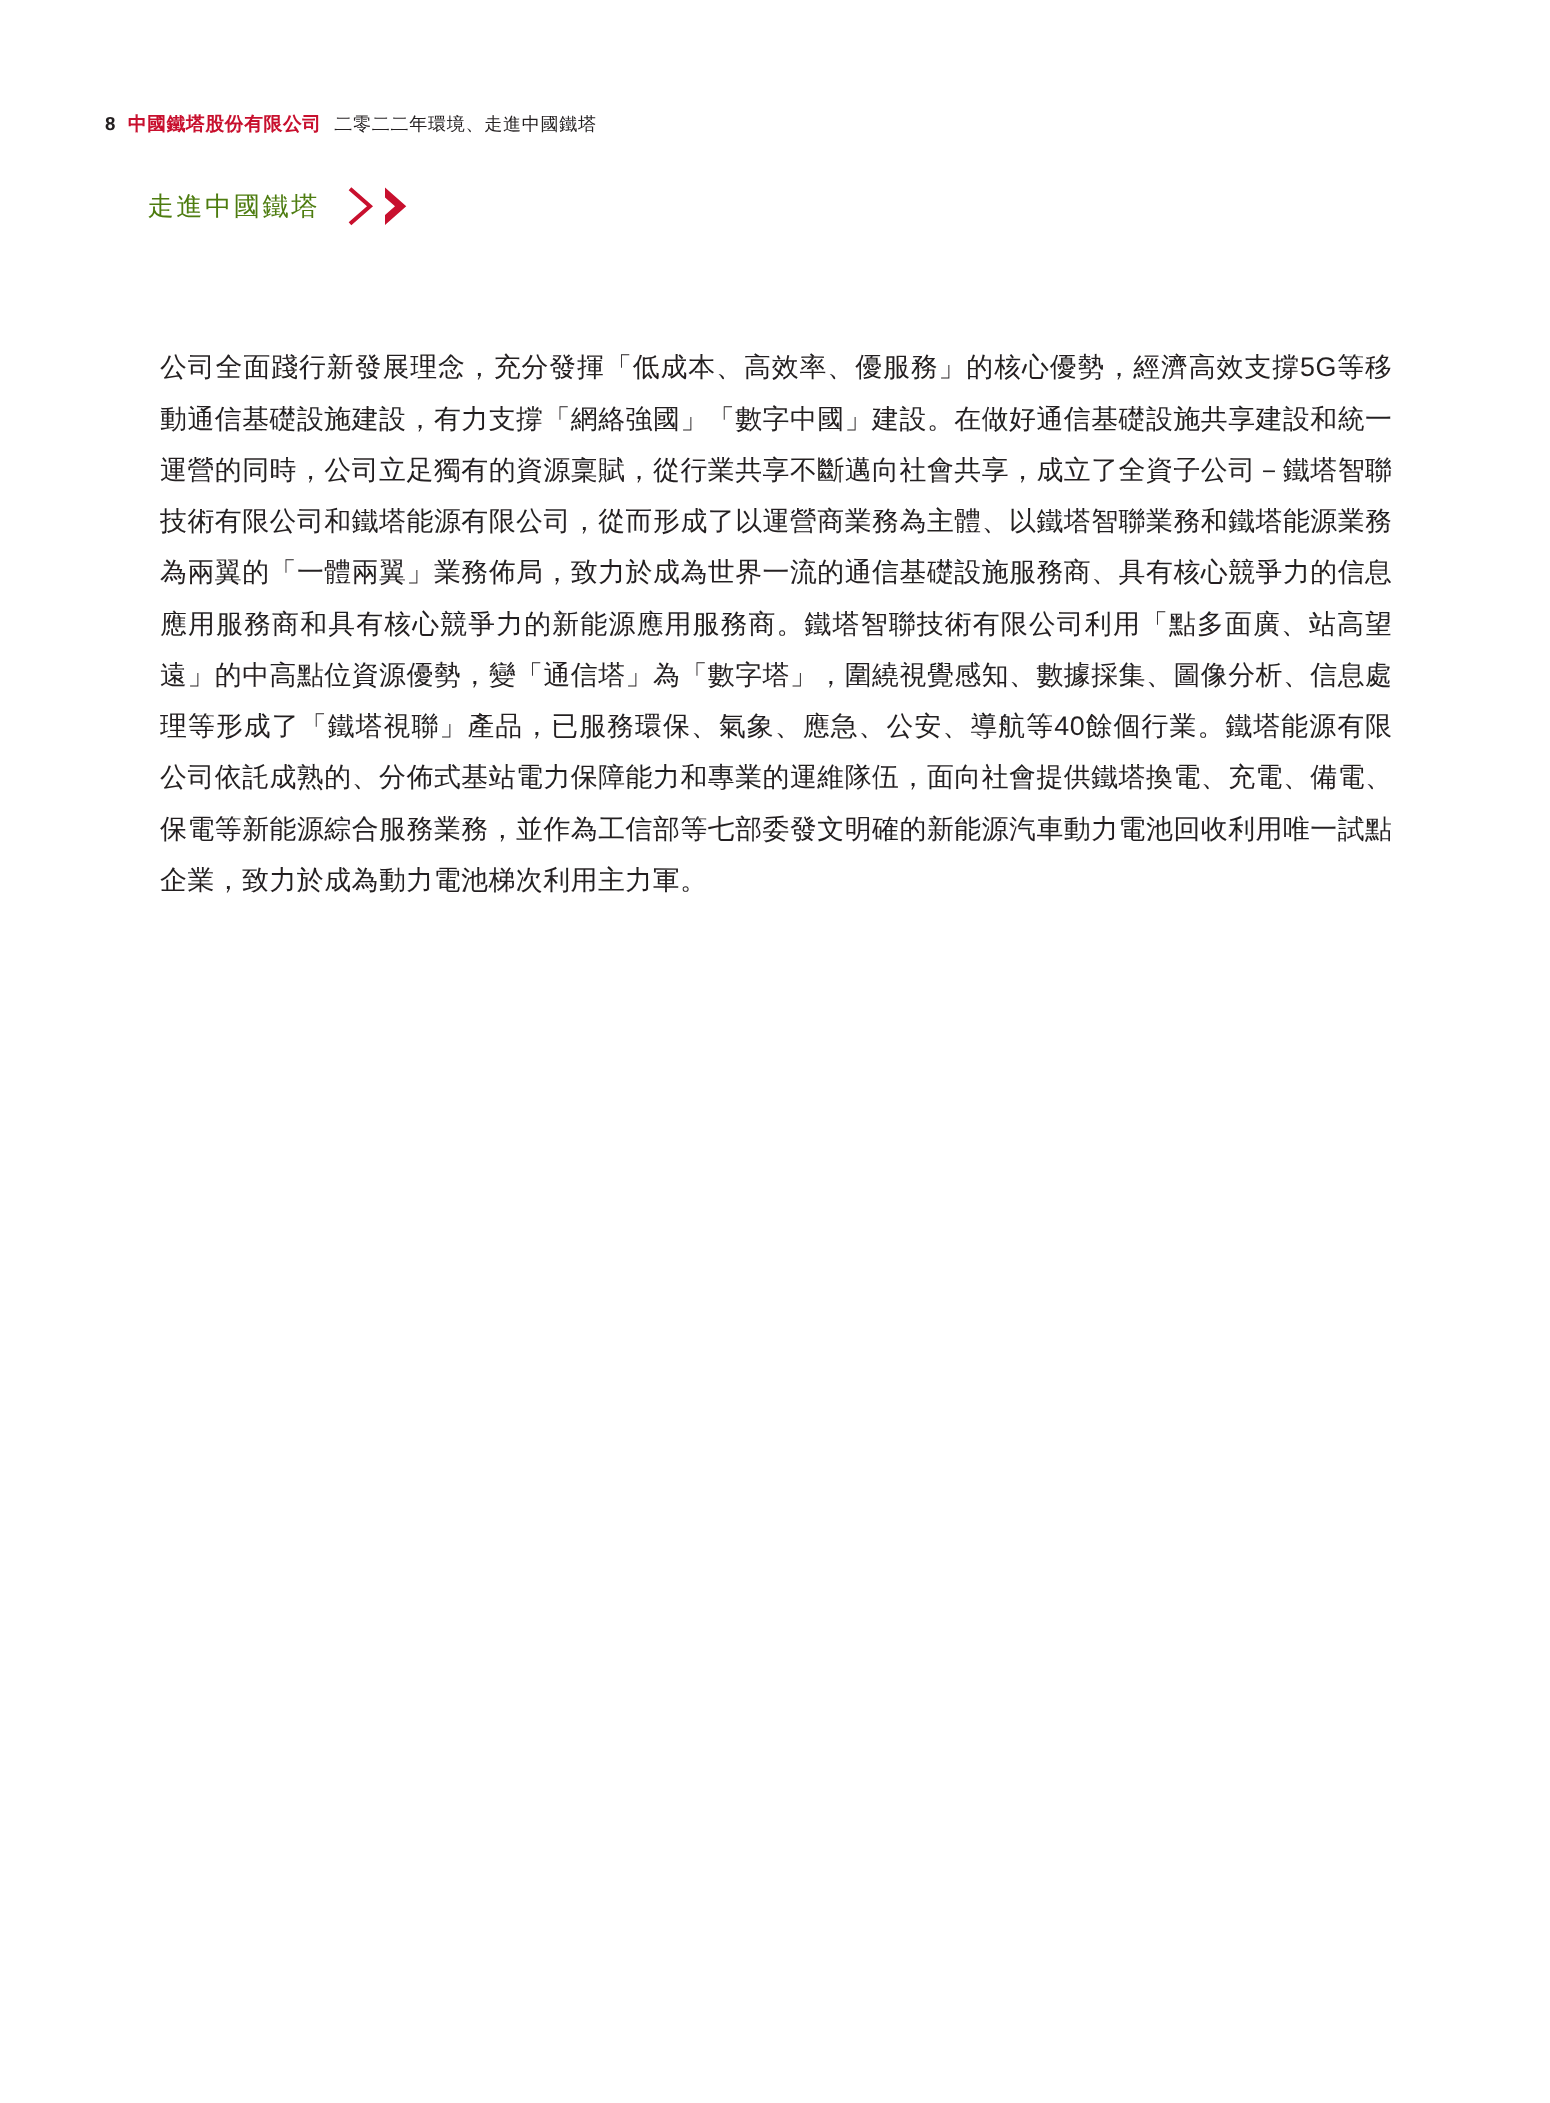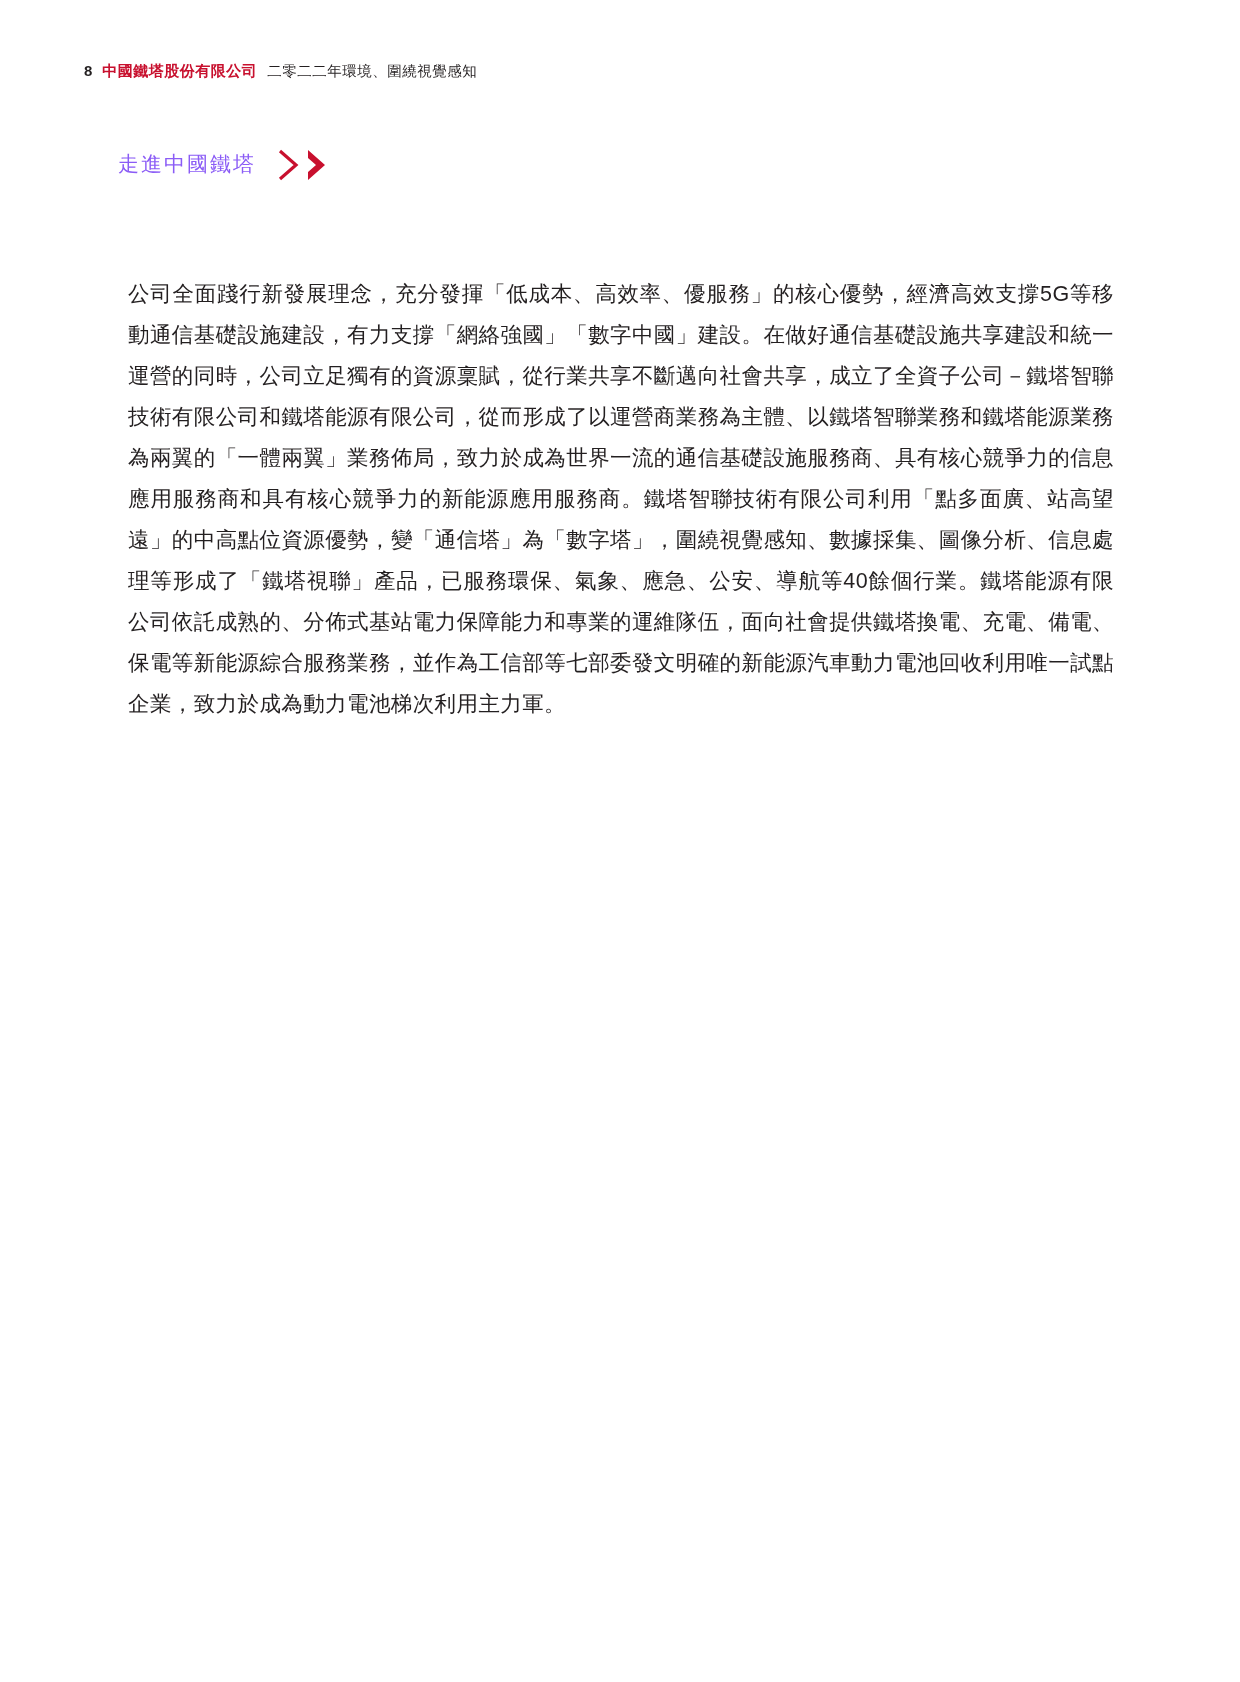--- a/index.html
+++ b/index.html
@@ -31,42 +31,42 @@
     font-size: 15px;
     font-weight: bold;
     color: #231f20;
     letter-spacing: 0;
   }
   .header .company {
     font-size: 15px;
     font-weight: bold;
     color: #c8102e;
     letter-spacing: 0.5px;
+    margin-top: 28px;
   }
   .header .report-title {
     font-size: 14.5px;
     color: #231f20;
     letter-spacing: 0.5px;
   }
 
   
   .section-title-row {
     position: absolute;
     top: 148px;
     left: 118px;
     display: flex;
     align-items: center;
     gap: 14px;
   }
   .section-title {
     font-size: 21px;
-    color: #8b5cf6;
+    color: #4d7c0f;
     letter-spacing: 2px;
     line-height: 1;
-    font-family: Liberation Mono, monospace;
   }
   .chevrons {
     display: flex;
     align-items: center;
     gap: 0px;
     margin-left: 6px;
   }
   .chev {
     display: block;
   }
@@ -89,21 +89,21 @@
   }
 </style>
 </head>
 <body>
 
 <div class="page">
 
   <div class="header">
     <span class="page-num">8</span>
     <span class="company">中國鐵塔股份有限公司</span>
-    <span class="report-title">二零二二年環境、圍繞視覺感知</span>
+    <span class="report-title">二零二二年環境、走進中國鐵塔</span>
   </div>
 
   <div class="section-title-row">
     <span class="section-title">走進中國鐵塔</span>
     <span class="chevrons">
       <svg class="chev" width="30" height="34" viewBox="0 0 30 34">
         <path d="M4 3 L20 17 L4 31" fill="none" stroke="#c8102e" stroke-width="3.2" stroke-linecap="butt" stroke-linejoin="miter"></path>
       </svg>
       <svg class="chev" width="26" height="34" viewBox="0 0 26 34">
         <path d="M2 2 L19 17 L2 32 L2 24 L10 17 L2 10 Z" fill="#c8102e"></path>

